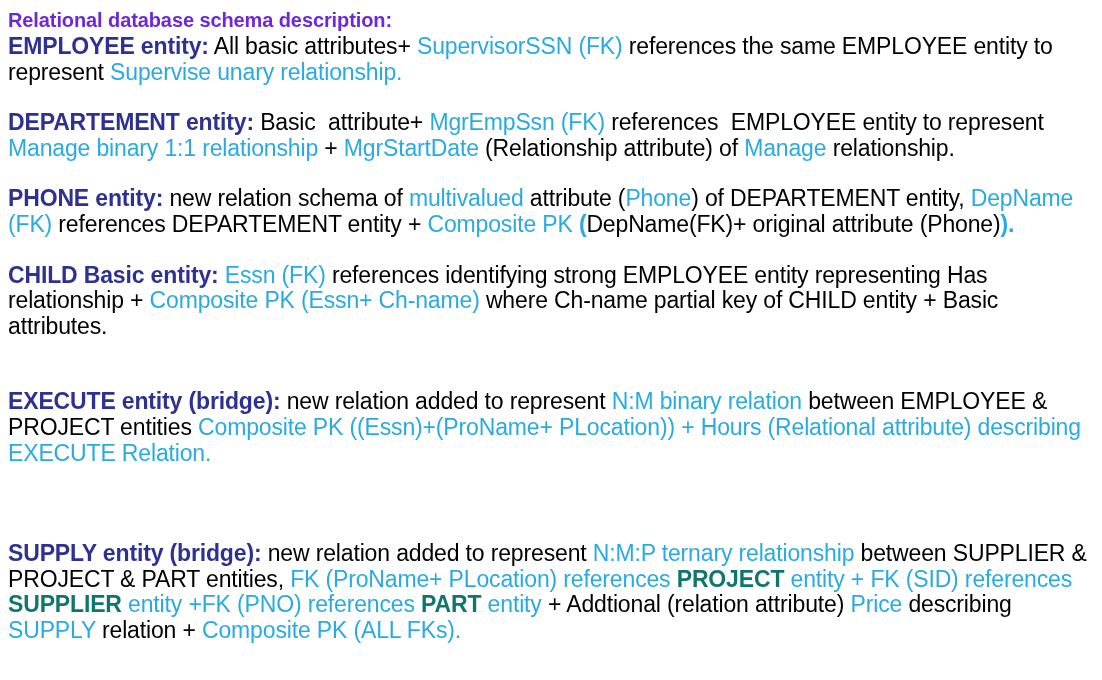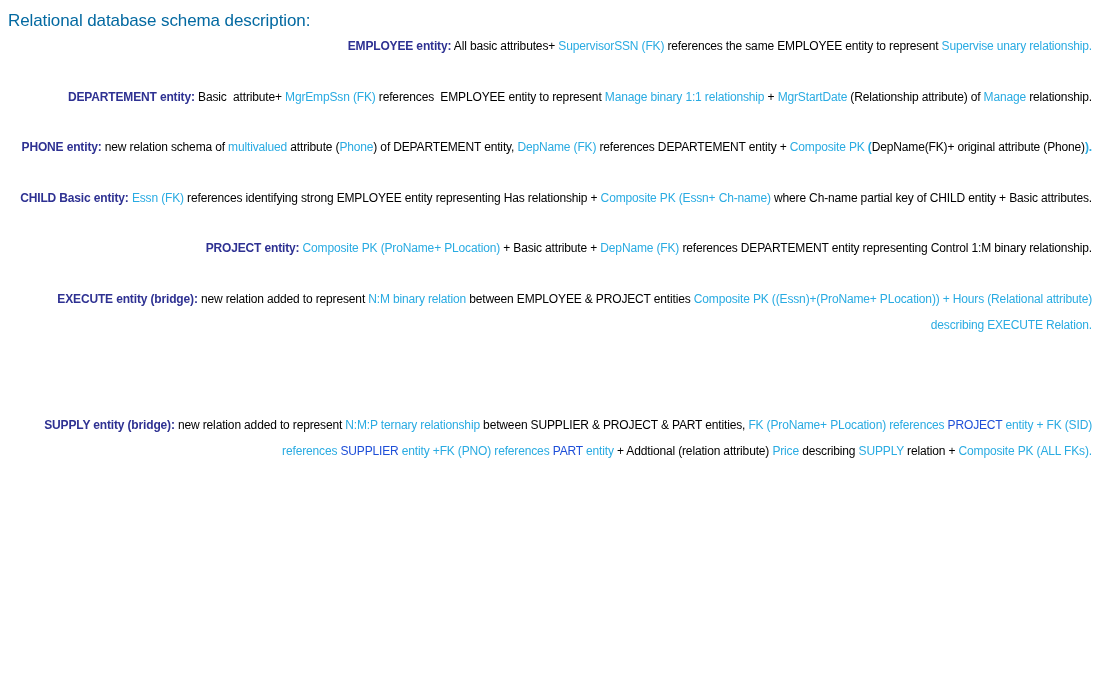--- a/index.html
+++ b/index.html
@@ -16,51 +16,50 @@
     overflow: hidden;
   }
   #doc {
     box-sizing: border-box;
     width: 1102px;
     height: 680px;
     padding: 8px 10px 0 8px;
     background: #ffffff;
   }
   .title {
-    font-size: 17px;
-    font-weight: normal;
-    color: #0369a1;
+    font-size: 20px;
+    font-weight: bold;
+    color: #6d28d9;
     line-height: 25px;
     letter-spacing: -0.1px;
     margin: 0 0 1px 0;
     white-space: pre-wrap;
   }
   .para {
-    font-size: 12px;
+    font-size: 23px;
     line-height: 25.6px;
     letter-spacing: -0.15px;
     margin: 0;
     white-space: pre-wrap;
     word-spacing: 0px;
-    text-align: right;
   }
   .gap {
     height: 25px;
   }
   
   .r-head {
     color: #2E3192;
     font-weight: bold;
   }
   .r-plain {
     color: #000000;
   }
   .r-plain-bold {
-    color: #1d4ed8;
-    font-weight: normal;
+    color: #0f766e;
+    font-weight: bold;
   }
   .r-accent {
     color: #29ABE2;
   }
   .r-accent-bold {
     color: #29ABE2;
     font-weight: bold;
   }
 </style>
 </head>
@@ -72,21 +71,20 @@
 
   <div id="paragraph-container">
       <p class="para"><span class="r-head">EMPLOYEE entity:</span><span class="r-plain"> All basic attributes+ </span><span class="r-accent">SupervisorSSN (FK)</span><span class="r-plain"> references the same EMPLOYEE entity to represent </span><span class="r-accent">Supervise unary relationship.</span></p>
       <div class="gap"></div>
       <p class="para"><span class="r-head">DEPARTEMENT entity:</span><span class="r-plain"> Basic  attribute+ </span><span class="r-accent">MgrEmpSsn (FK)</span><span class="r-plain"> references  EMPLOYEE entity to represent </span><span class="r-accent">Manage binary 1:1 relationship</span><span class="r-plain"> + </span><span class="r-accent">MgrStartDate</span><span class="r-plain"> (Relationship attribute) of </span><span class="r-accent">Manage</span><span class="r-plain"> relationship.</span></p>
       <div class="gap"></div>
       <p class="para"><span class="r-head">PHONE entity:</span><span class="r-plain"> new relation schema of </span><span class="r-accent">multivalued</span><span class="r-plain"> attribute (</span><span class="r-accent">Phone</span><span class="r-plain">) of DEPARTEMENT entity, </span><span class="r-accent">DepName (FK)</span><span class="r-plain"> references DEPARTEMENT entity + </span><span class="r-accent">Composite PK </span><span class="r-accent-bold">(</span><span class="r-plain">DepName(FK)+ original attribute (Phone)</span><span class="r-accent-bold">).</span></p>
       <div class="gap"></div>
       <p class="para"><span class="r-head">CHILD Basic entity:</span><span class="r-plain"> </span><span class="r-accent">Essn (FK)</span><span class="r-plain"> references identifying strong EMPLOYEE entity representing Has relationship + </span><span class="r-accent">Composite PK (Essn+ Ch-name)</span><span class="r-plain"> where Ch-name partial key of CHILD entity + Basic attributes.</span></p>
       <div class="gap"></div>
-      <p class="para"><span class="r-head">PROJECT entity:</span><span class="r-plain"> </span><span class="r-accent">Composite PK (ProName+ PLocation)</span><span class="r-plain"> + Basic attribute + </span><span class="r-accent">DepName (FK)</span><span class="r-plain"> references DEPARTEMENT entity representing Control 1:M binary relationship.</span></p>
       <div class="gap"></div>
       <p class="para"><span class="r-head">EXECUTE entity (bridge):</span><span class="r-plain"> new relation added to represent </span><span class="r-accent">N:M binary relation</span><span class="r-plain"> between EMPLOYEE &amp; PROJECT entities </span><span class="r-accent">Composite PK ((Essn)+(ProName+ PLocation)) + Hours (Relational attribute) describing EXECUTE Relation.</span></p>
       <div class="gap"></div>
       <div class="gap"></div>
       <div class="gap"></div>
       <p class="para"><span class="r-head">SUPPLY entity (bridge):</span><span class="r-plain"> new relation added to represent </span><span class="r-accent">N:M:P ternary relationship</span><span class="r-plain"> between SUPPLIER &amp; PROJECT &amp; PART entities, </span><span class="r-accent">FK (ProName+ PLocation) references </span><span class="r-plain-bold">PROJECT</span><span class="r-accent"> entity + FK (SID) references </span><span class="r-plain-bold">SUPPLIER</span><span class="r-accent"> entity +</span><span class="r-accent">FK (PNO) references </span><span class="r-plain-bold">PART</span><span class="r-accent"> entity</span><span class="r-plain"> + Addtional (relation attribute) </span><span class="r-accent">Price</span><span class="r-plain"> describing </span><span class="r-accent">SUPPLY</span><span class="r-plain"> relation + </span><span class="r-accent">Composite PK (ALL FKs).</span></p>
     </div>
 
 </div>
 

